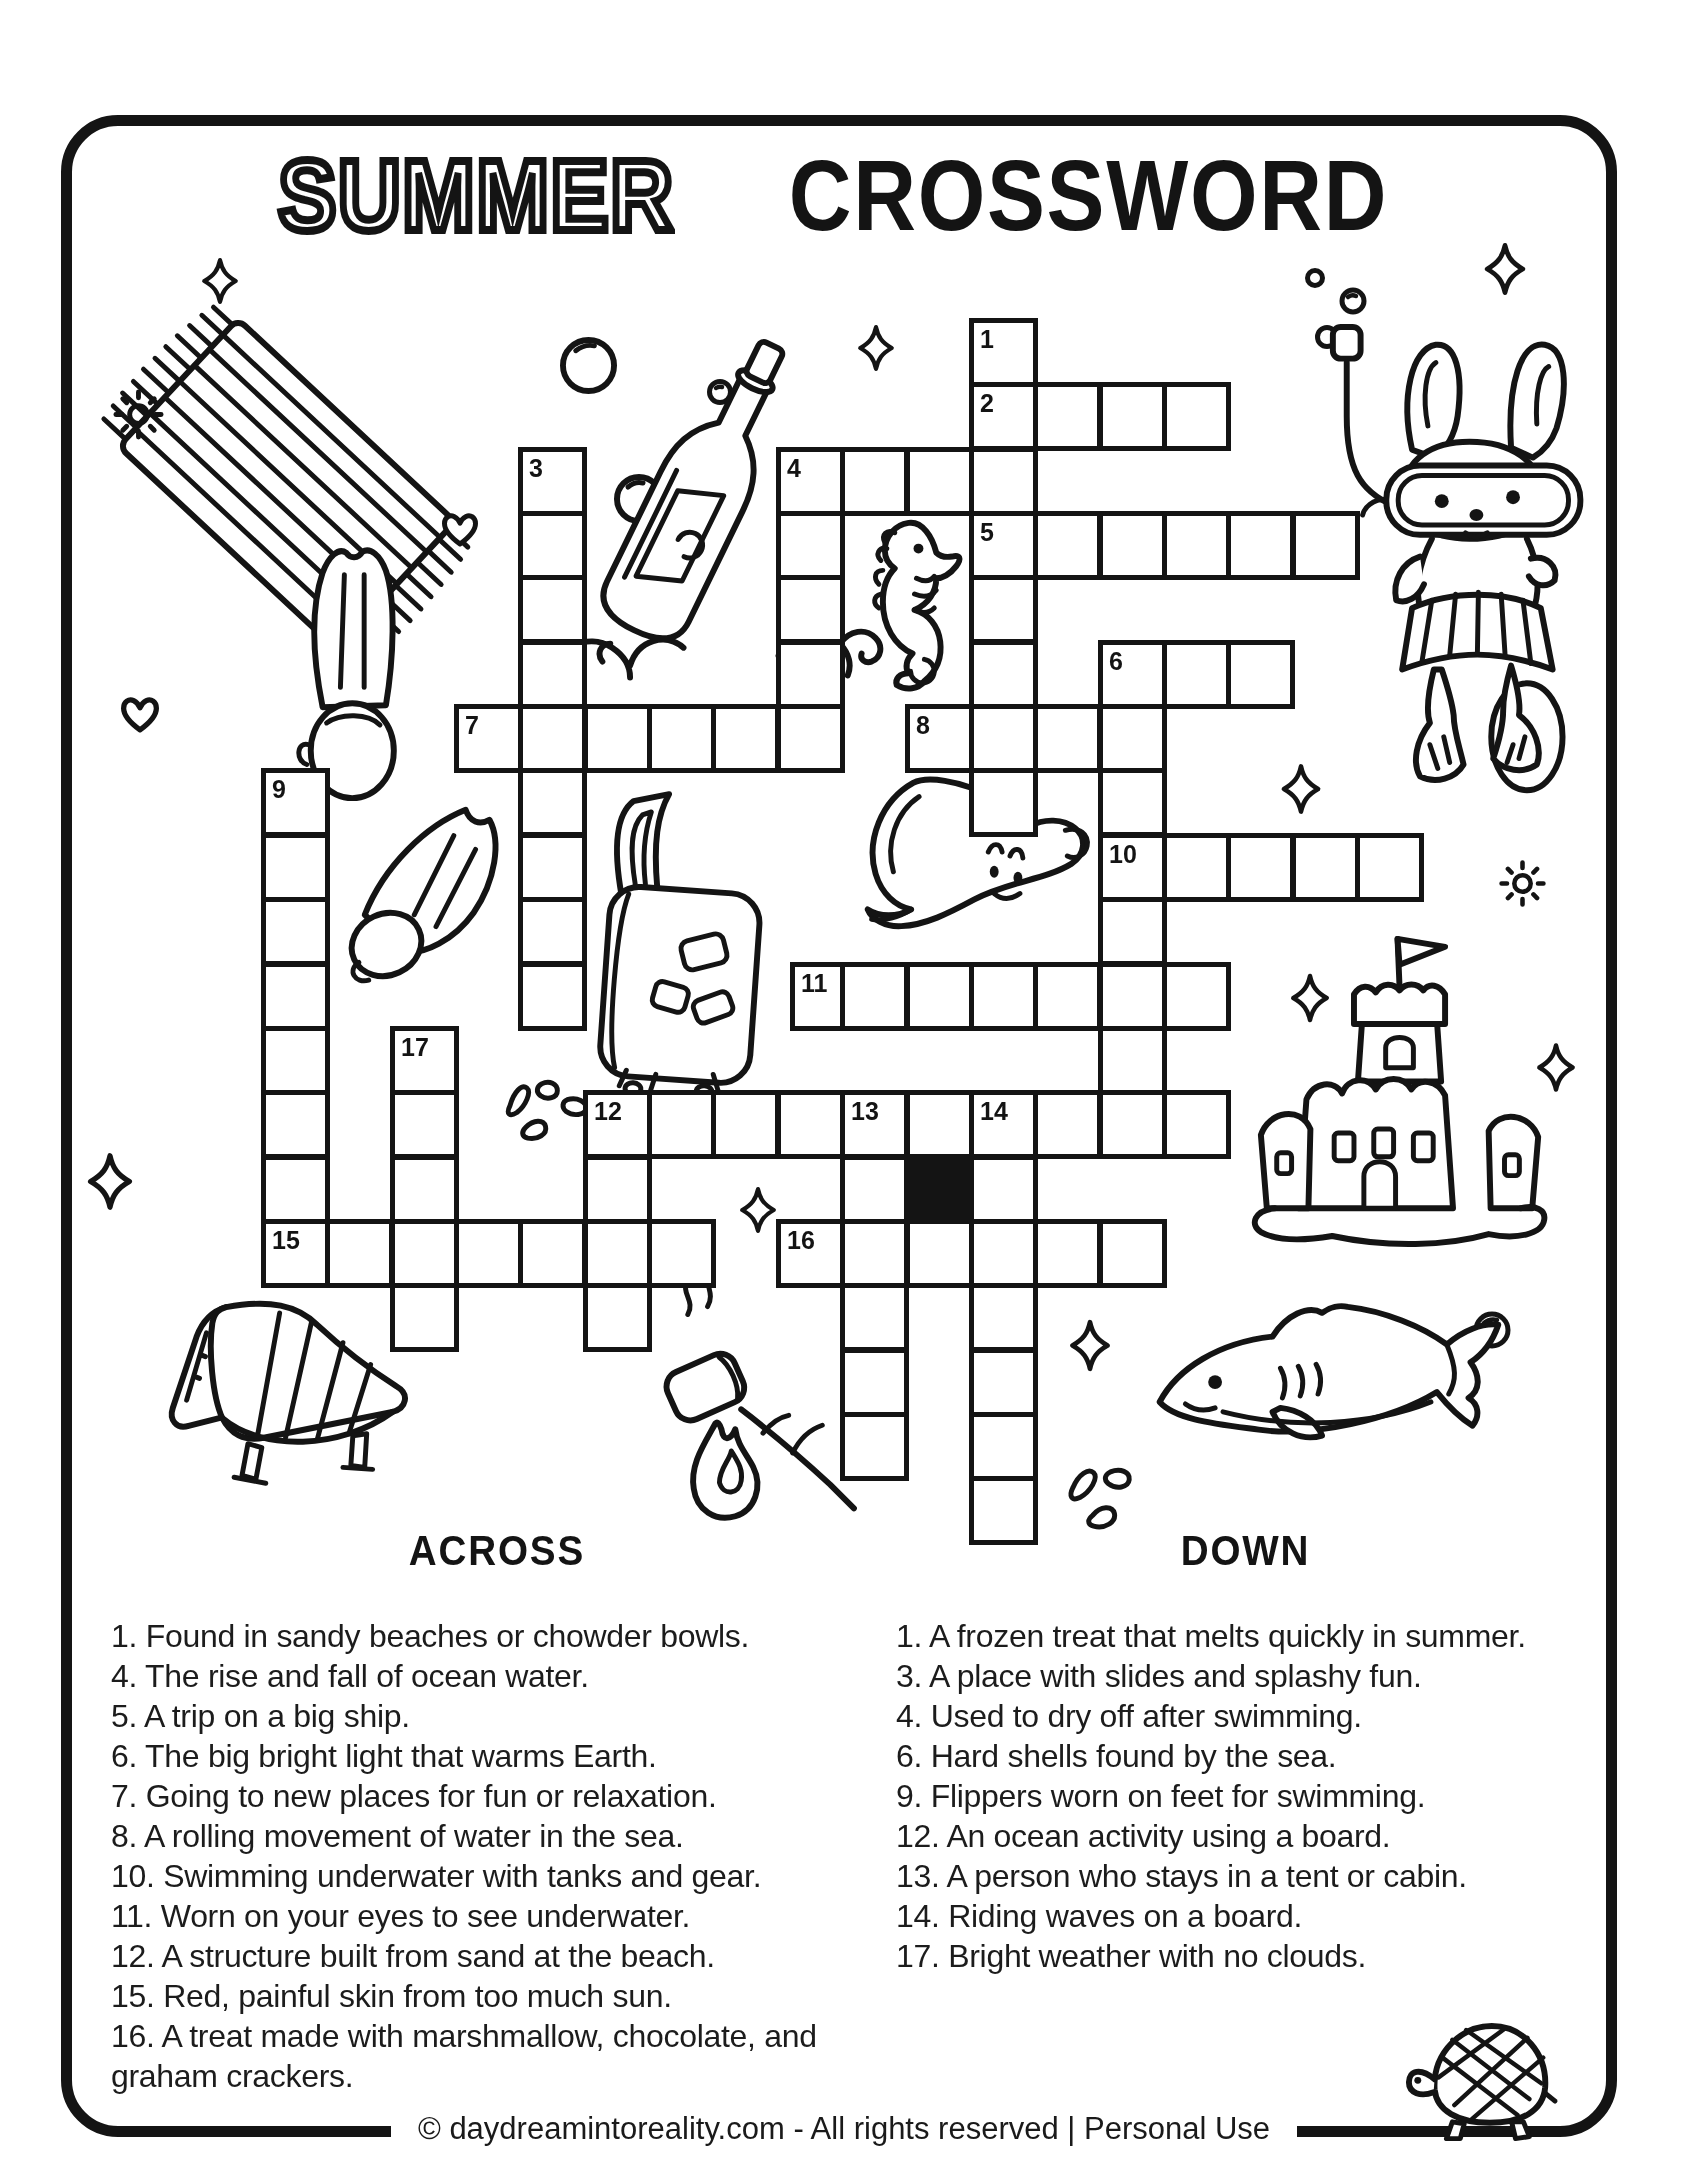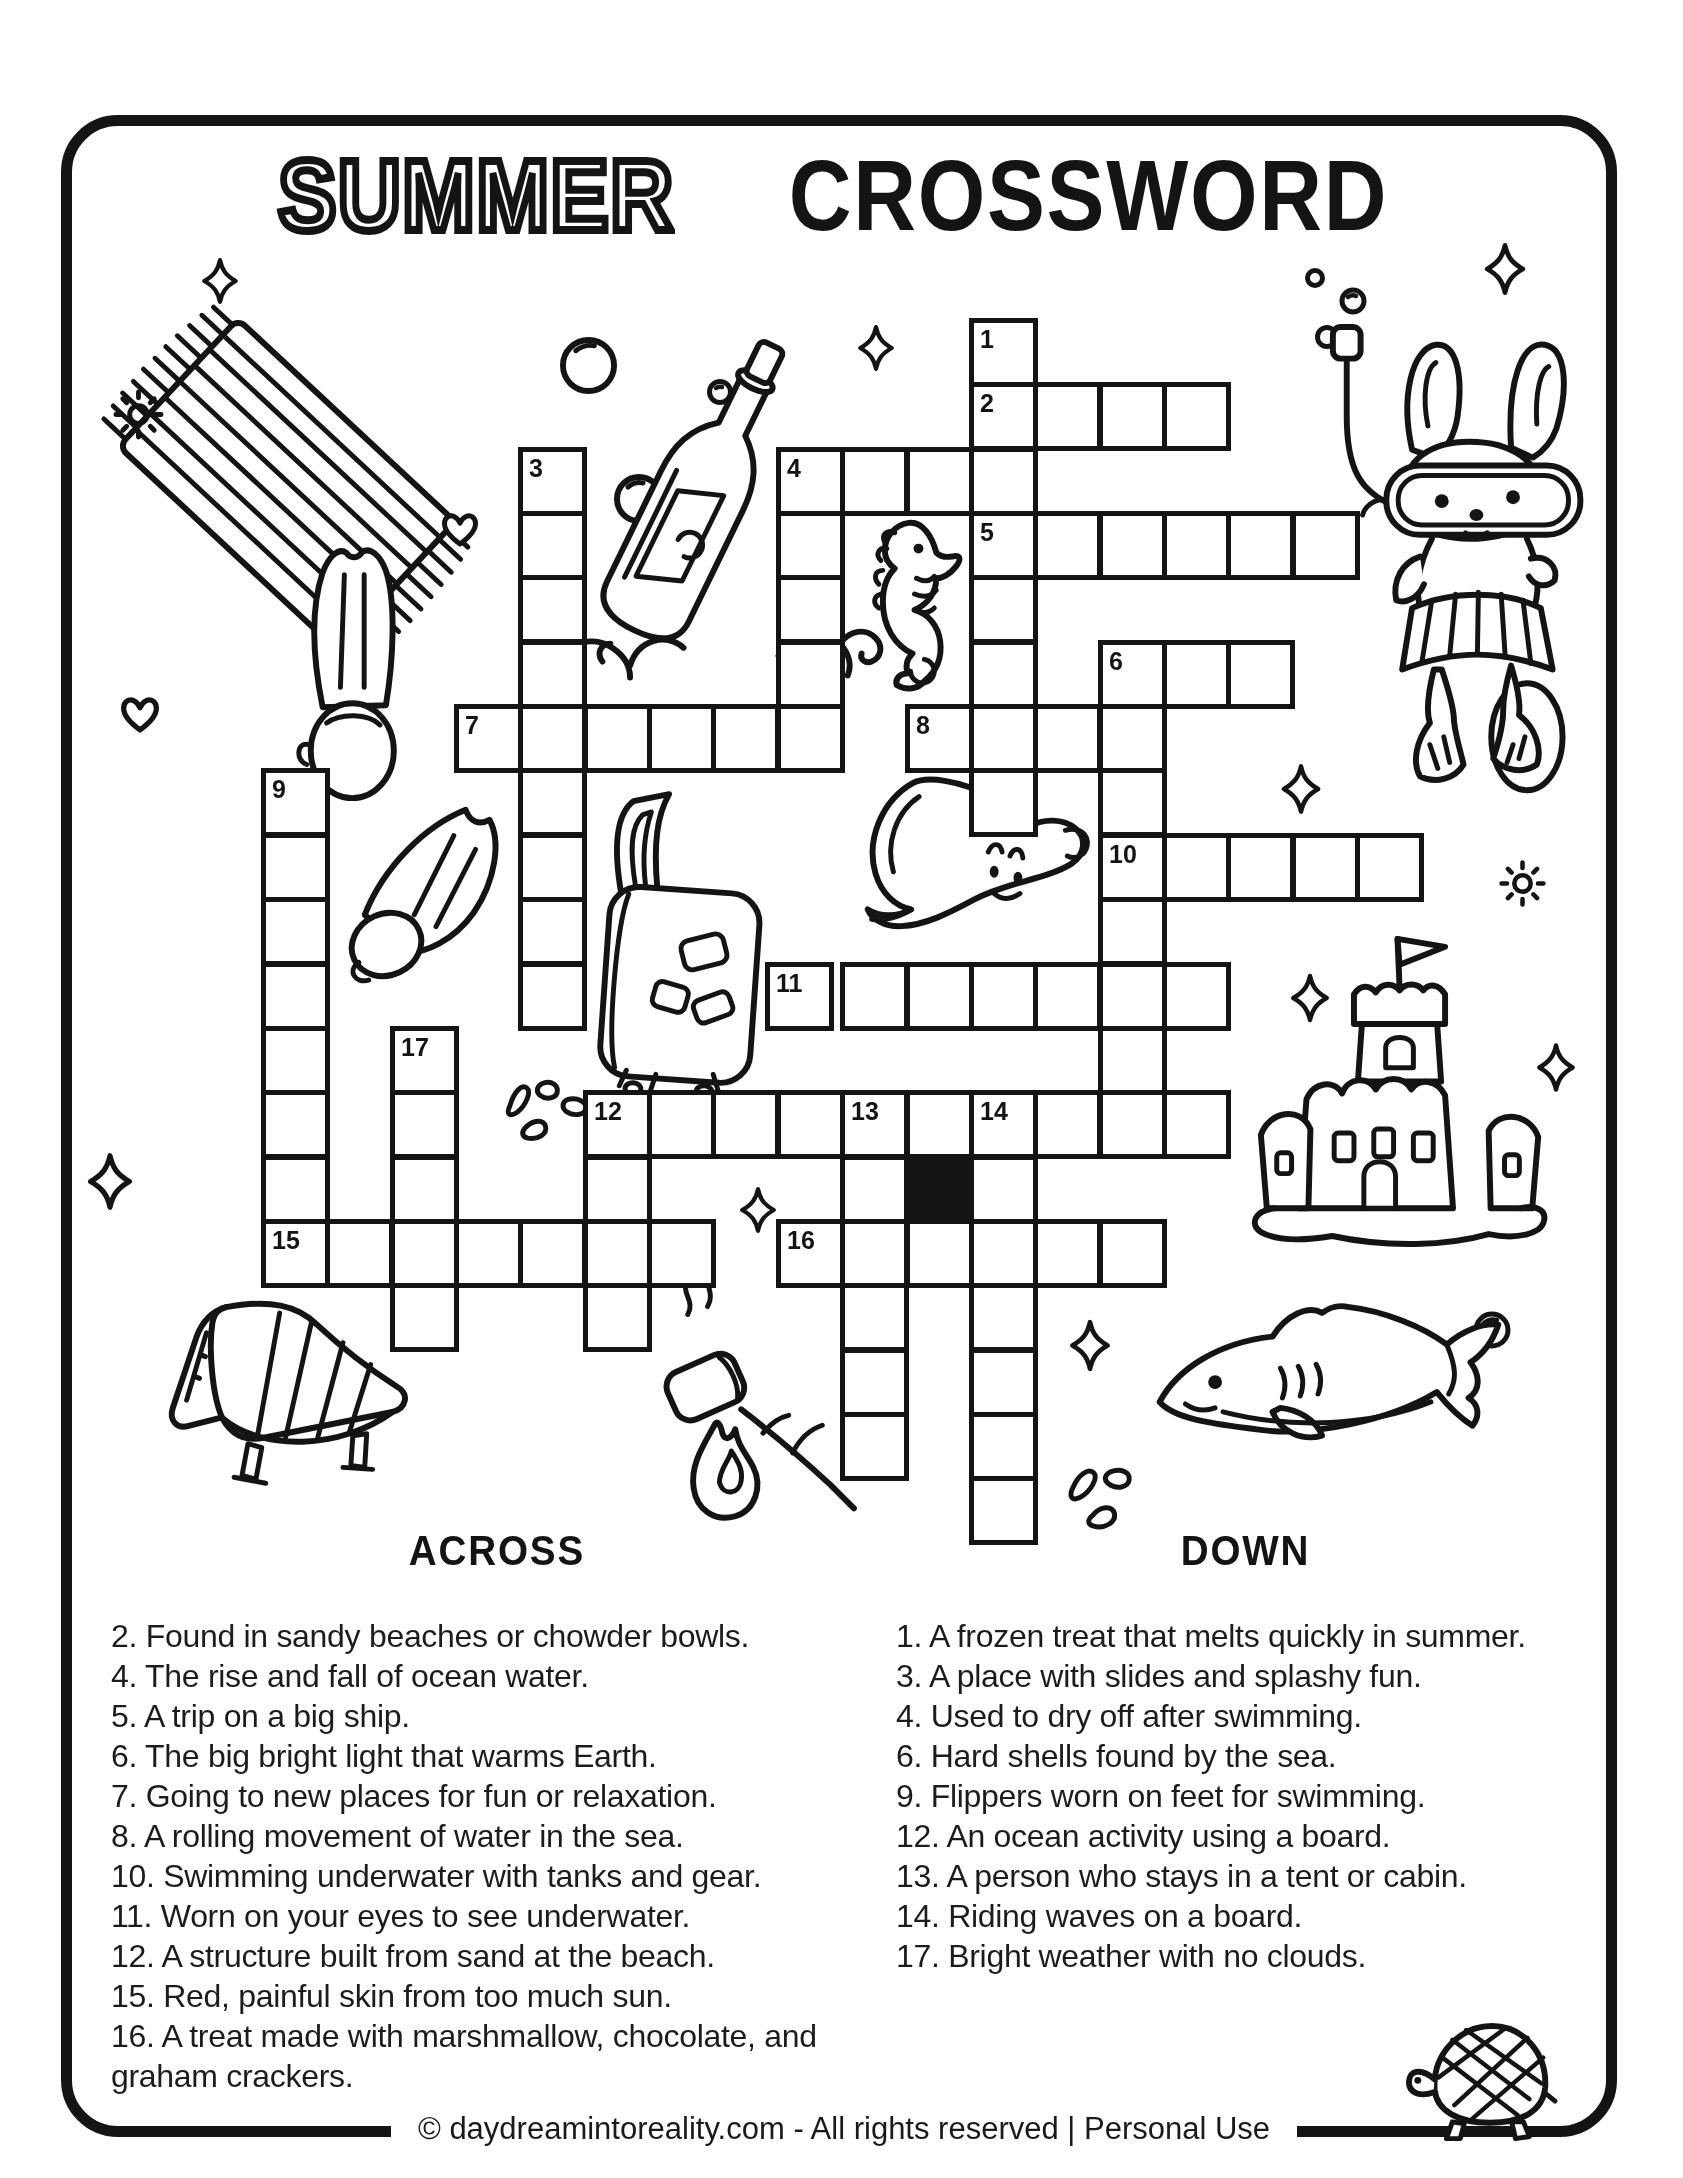--- a/index.html
+++ b/index.html
@@ -369,21 +369,21 @@
       <div class="cell" style="left: 0px; top: 708px;"></div>
       <div class="cell" style="left: 0px; top: 772px;"></div>
       <div class="cell" style="left: 0px; top: 837px;"></div>
       <div class="cell" style="left: 0px; top: 901px;">
         <span class="cnum">15</span>
       </div>
       <div class="cell" style="left: 901px; top: 515px;"></div>
       <div class="cell" style="left: 965px; top: 515px;"></div>
       <div class="cell" style="left: 1030px; top: 515px;"></div>
       <div class="cell" style="left: 1094px; top: 515px;"></div>
-      <div class="cell" style="left: 504px; top: 644px;">
+      <div class="cell" style="left: 529px; top: 644px;">
         <span class="cnum">11</span>
       </div>
       <div class="cell" style="left: 579px; top: 644px;"></div>
       <div class="cell" style="left: 644px; top: 644px;"></div>
       <div class="cell" style="left: 708px; top: 644px;"></div>
       <div class="cell" style="left: 772px; top: 644px;"></div>
       <div class="cell" style="left: 901px; top: 644px;"></div>
       <div class="cell" style="left: 129px; top: 708px;">
         <span class="cnum">17</span>
       </div>
@@ -430,21 +430,21 @@
       <div class="cell" style="left: 644px; top: 901px;"></div>
       <div class="cell" style="left: 772px; top: 901px;"></div>
       <div class="cell" style="left: 837px; top: 901px;"></div>
       <div class="cell black" style="left: 644px; top: 837px;"></div>
     </div>
 
   <div class="heading" style="left:111px;top:1491px;width:772px"><span>ACROSS</span></div>
   <div class="heading" style="left:896px;top:1491px;width:698px"><span>DOWN</span></div>
 
   <ul class="cluelist" style="left:111px;top:1580px;width:772px">
-      <li>2. Found in sandy beaches or chowder bowls.</li>
+      <li>1. Found in sandy beaches or chowder bowls.</li>
       <li>4. The rise and fall of ocean water.</li>
       <li>5. A trip on a big ship.</li>
       <li>6. The big bright light that warms Earth.</li>
       <li>7. Going to new places for fun or relaxation.</li>
       <li>8. A rolling movement of water in the sea.</li>
       <li>10. Swimming underwater with tanks and gear.</li>
       <li>11. Worn on your eyes to see underwater.</li>
       <li>12. A structure built from sand at the beach.</li>
       <li>15. Red, painful skin from too much sun.</li>
       <li>16. A treat made with marshmallow, chocolate, and graham crackers.</li>

